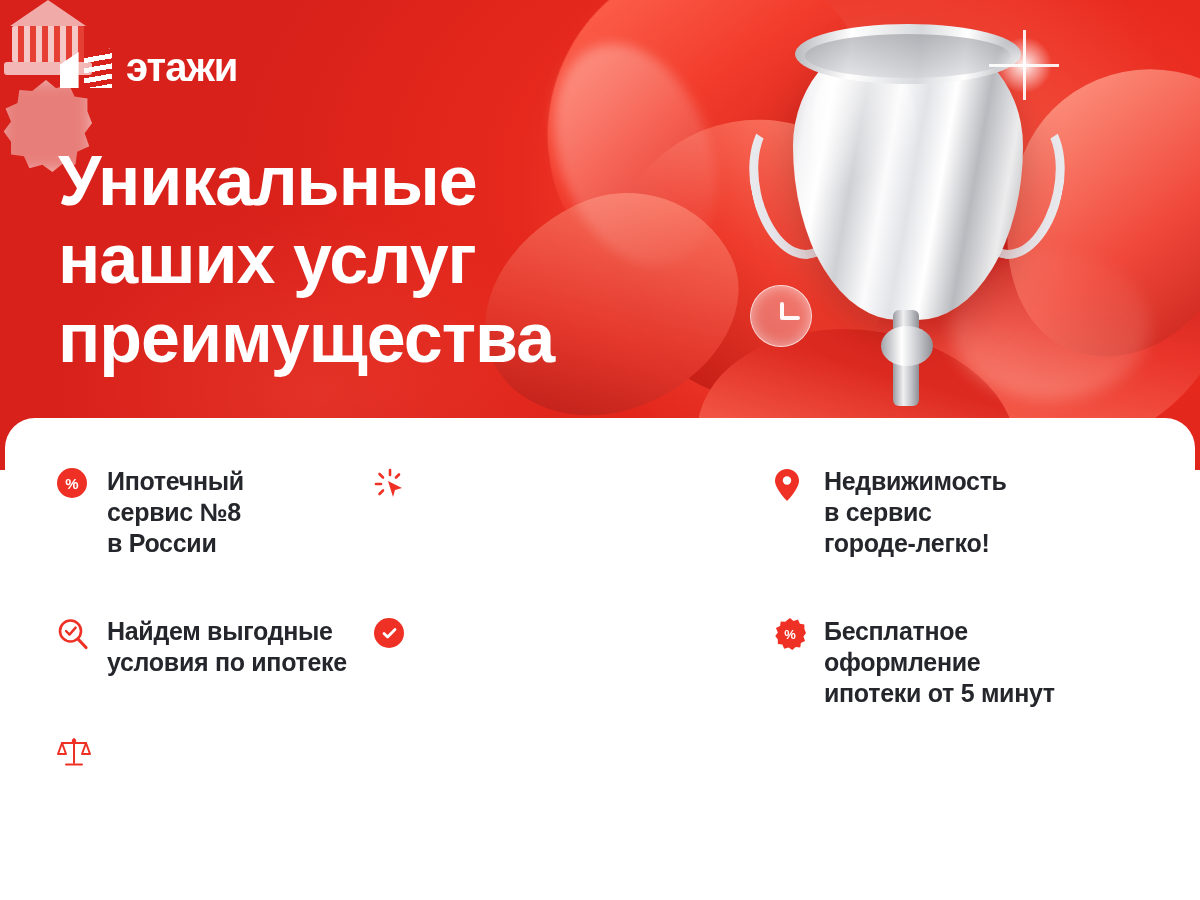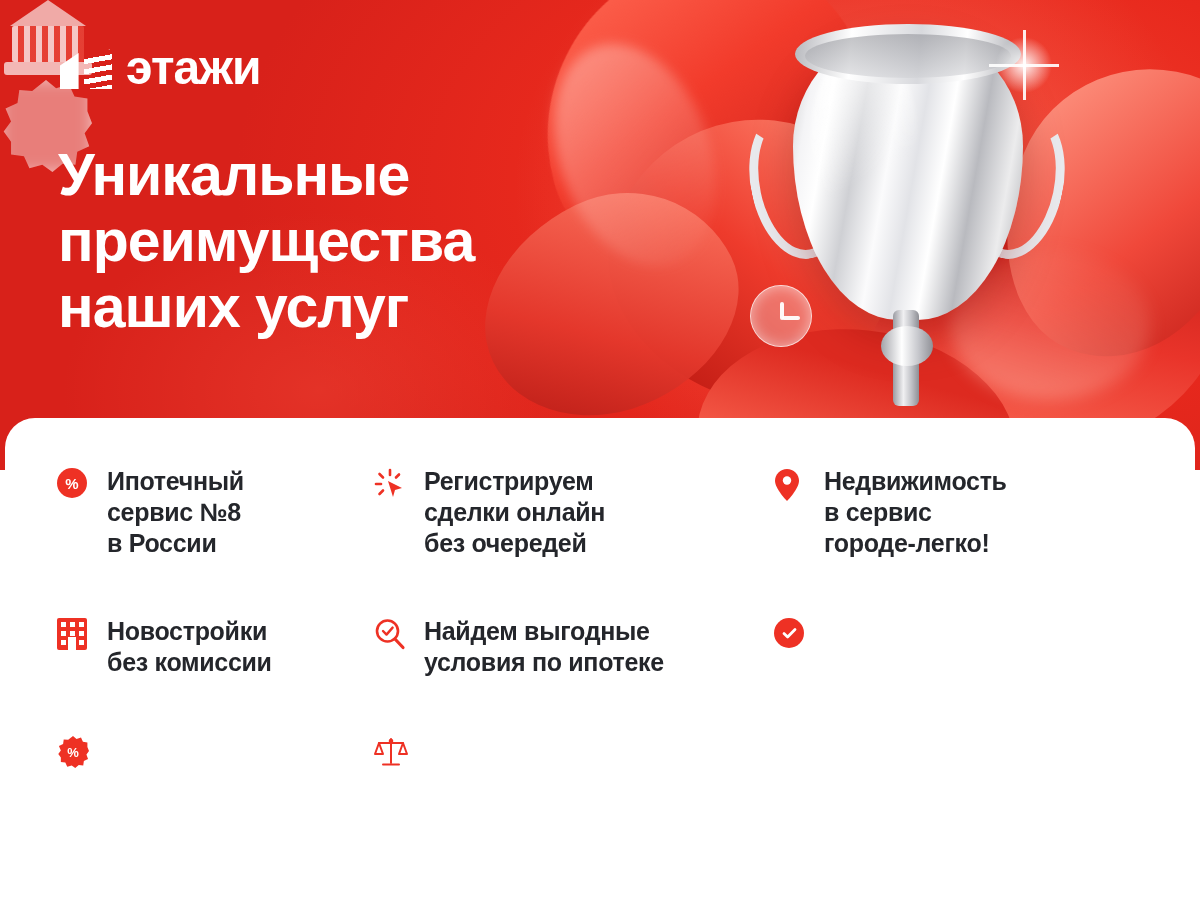--- a/index.html
+++ b/index.html
@@ -183,26 +183,26 @@
   .logo-mark .blk {
     position:absolute; left:0; top:8px; width:30px; height:36px;
     background:#fff;
     clip-path:polygon(0% 35%, 62% 0%, 62% 100%, 0% 100%);
   }
   .logo-mark .stripes {
     position:absolute; left:24px; top:4px; width:28px; height:40px;
     background:repeating-linear-gradient(170deg,#fff 0 5px, rgba(255,255,255,0) 5px 10px);
     clip-path:polygon(0% 18%, 100% 0%, 100% 100%, 0% 100%);
   }
-  .logo-text { color:#fff; font-size:48px; font-weight:700; letter-spacing:-1px; line-height:1; }
+  .logo-text { color:#fff; font-size:40px; font-weight:700; letter-spacing:-1px; line-height:1; }
 
   
   .headline {
     position:absolute; left:58px; top:142px; width:640px;
-    color:#fff; font-size:59px; font-weight:700; line-height:1.12; letter-spacing:-1px;
+    color:#fff; font-size:70px; font-weight:700; line-height:1.12; letter-spacing:-1px;
   }
   .headline span { display:block; }
 
   
   .card {
     position:absolute; left:5px; top:418px; width:1190px; height:482px;
     background:#fff; border-radius:30px 30px 0 0;
   }
   .features {
     position:absolute; left:0; top:0; width:1190px; height:482px;
@@ -297,22 +297,22 @@
   <div class="logo">
     <div class="logo-mark">
       <div class="blk"></div>
         <div class="stripes"></div>
     </div>
     <div class="logo-text">этажи</div>
   </div>
 
   <div class="headline">
     <span>Уникальные</span>
+    <span>наших услуг</span>
     <span>преимущества</span>
-    <span>наших услуг</span>
   </div>
 </div>
 
 <div class="card">
   <div class="features">
 
     <div class="feature">
       <div class="fi">
         <div class="ic-percent-circle">%</div>
       </div>
@@ -327,55 +327,34 @@
           <g stroke="#ee3124" stroke-width="2.6" stroke-linecap="round">
             <line x1="16" y1="2" x2="16" y2="7"></line>
             <line x1="5.5" y1="6" x2="9" y2="9.5"></line>
             <line x1="2" y1="16" x2="7" y2="16"></line>
             <line x1="5.5" y1="26" x2="9" y2="22.5"></line>
             <line x1="25" y1="6.5" x2="22" y2="9.5"></line>
           </g>
           <path d="M14 13 L28 20 L21 22 L19 29 Z" fill="#ee3124"></path>
         </svg>
       </div>
-      <div class="ft">Регистрируем
-сделки онлайн
-без очередей</div>
     </div>
 
     <div class="feature">
       <div class="fi">
         <svg class="ic-pin" viewBox="0 0 26 34">
           <path d="M13 1 C6.4 1 1 6.3 1 12.8 C1 21 13 33 13 33 C13 33 25 21 25 12.8 C25 6.3 19.6 1 13 1 Z" fill="#ee3124"></path>
           <circle cx="13" cy="12.5" r="4.2" fill="#fff"></circle>
         </svg>
       </div>
       <div class="ft">Недвижимость
 в сервис
 городе-легко!</div>
     </div>
 
-    <div class="feature">
-      <div class="fi">
-        <div class="ic-building">
-          <div class="bd"></div>
-          <div class="win" style="left:4px;  top:4px;"></div>
-          <div class="win" style="left:13px; top:4px;"></div>
-          <div class="win" style="left:22px; top:4px;"></div>
-          <div class="win" style="left:4px;  top:13px;"></div>
-          <div class="win" style="left:13px; top:13px;"></div>
-          <div class="win" style="left:22px; top:13px;"></div>
-          <div class="win" style="left:4px;  top:22px;"></div>
-          <div class="win" style="left:22px; top:22px;"></div>
-          <div class="door"></div>
-        </div>
-      </div>
-      <div class="ft">Новостройки
-без комиссии</div>
-    </div>
 
 
     <div class="feature">
       <div class="fi">
         <svg class="ic-search-check" viewBox="0 0 32 32">
           <circle cx="13.5" cy="13" r="10.5" fill="none" stroke="#ee3124" stroke-width="2.6"></circle>
           <path d="M9 13 L12.5 16.6 L18.6 9.6" stroke="#ee3124" stroke-width="2.4" fill="none" stroke-linecap="round" stroke-linejoin="round"></path>
           <line x1="21" y1="21" x2="29" y2="29.5" stroke="#ee3124" stroke-width="3.2" stroke-linecap="round"></line>
         </svg>
       </div>
@@ -393,20 +372,23 @@
       </div>
     </div>
 
     <div class="feature">
       <div class="fi">
         <div class="ic-badge-percent">
           <div class="rosette"></div>
           <div class="lbl">%</div>
         </div>
       </div>
+      <div class="ft">Бесплатное
+оформление
+ипотеки от 5 минут</div>
     </div>
 
     <div class="feature">
       <div class="fi">
         <svg class="ic-scales" viewBox="0 0 34 32">
           <g stroke="#ee3124" stroke-width="2" fill="none" stroke-linecap="round" stroke-linejoin="round">
             <line x1="17" y1="3" x2="17" y2="27"></line>
             <line x1="5" y1="7" x2="29" y2="7"></line>
             <line x1="9" y1="28.5" x2="25" y2="28.5"></line>
             <path d="M5 7 L1 18 H9 Z"></path>

